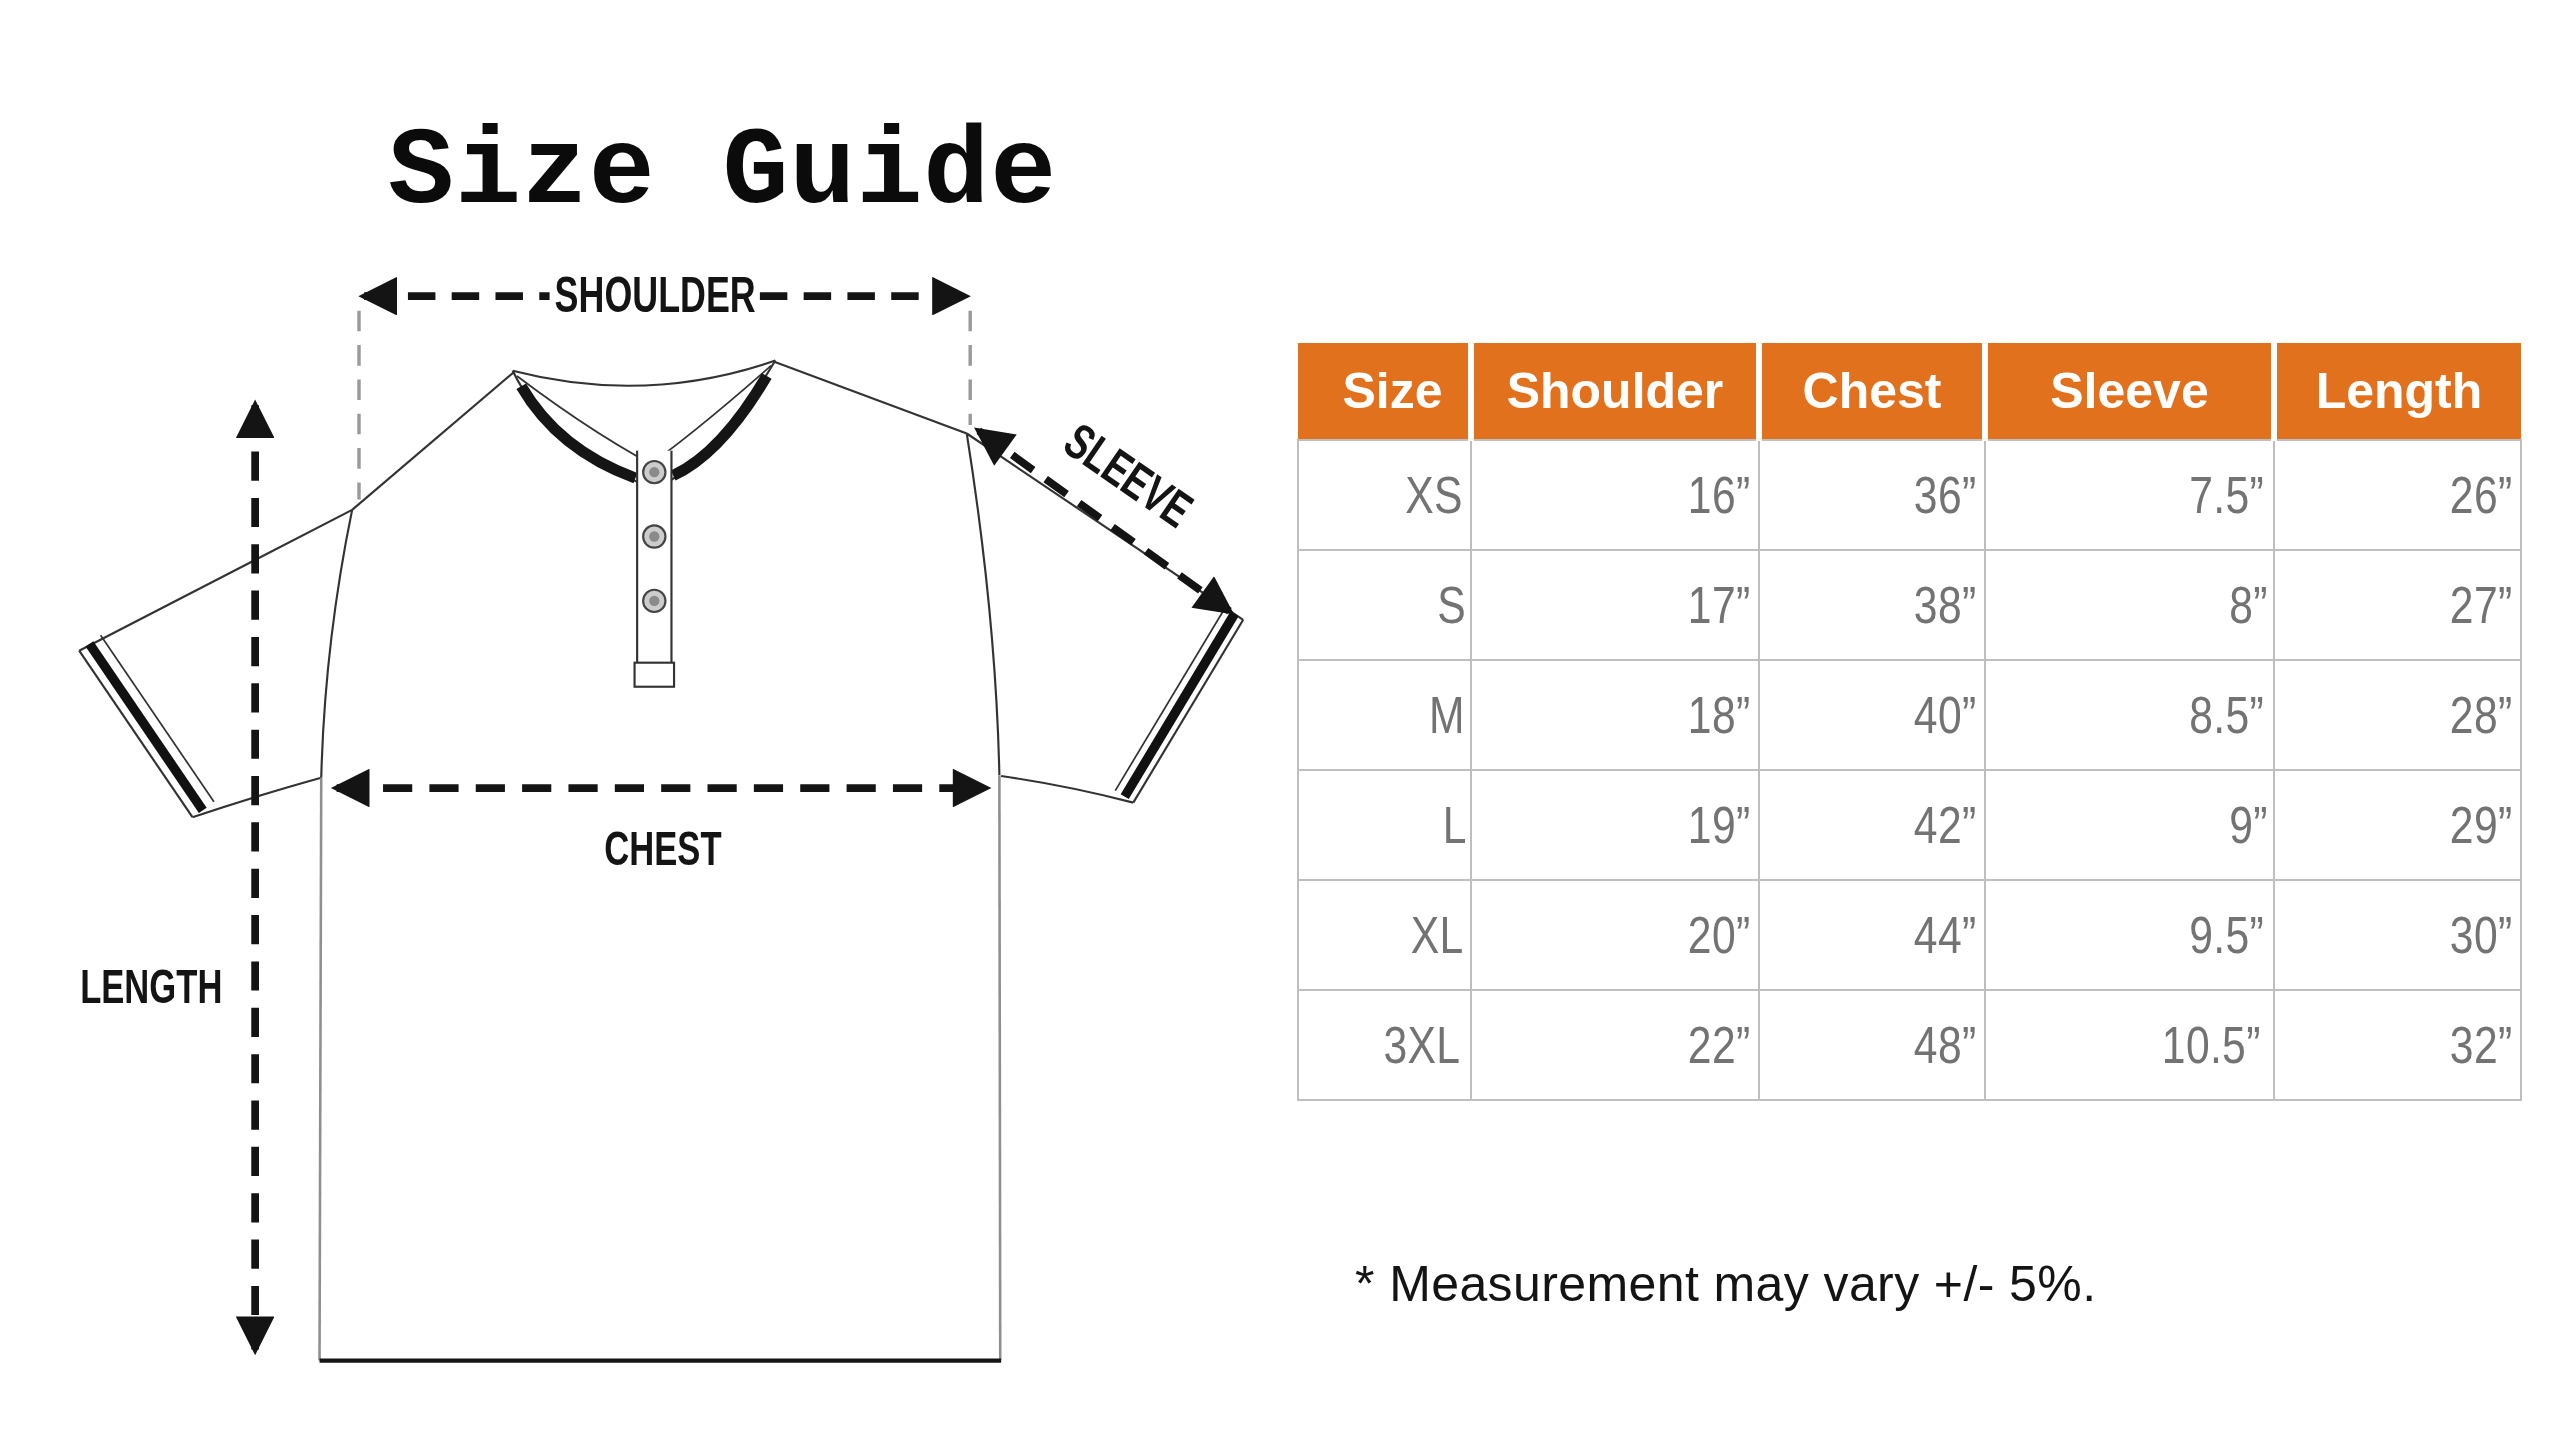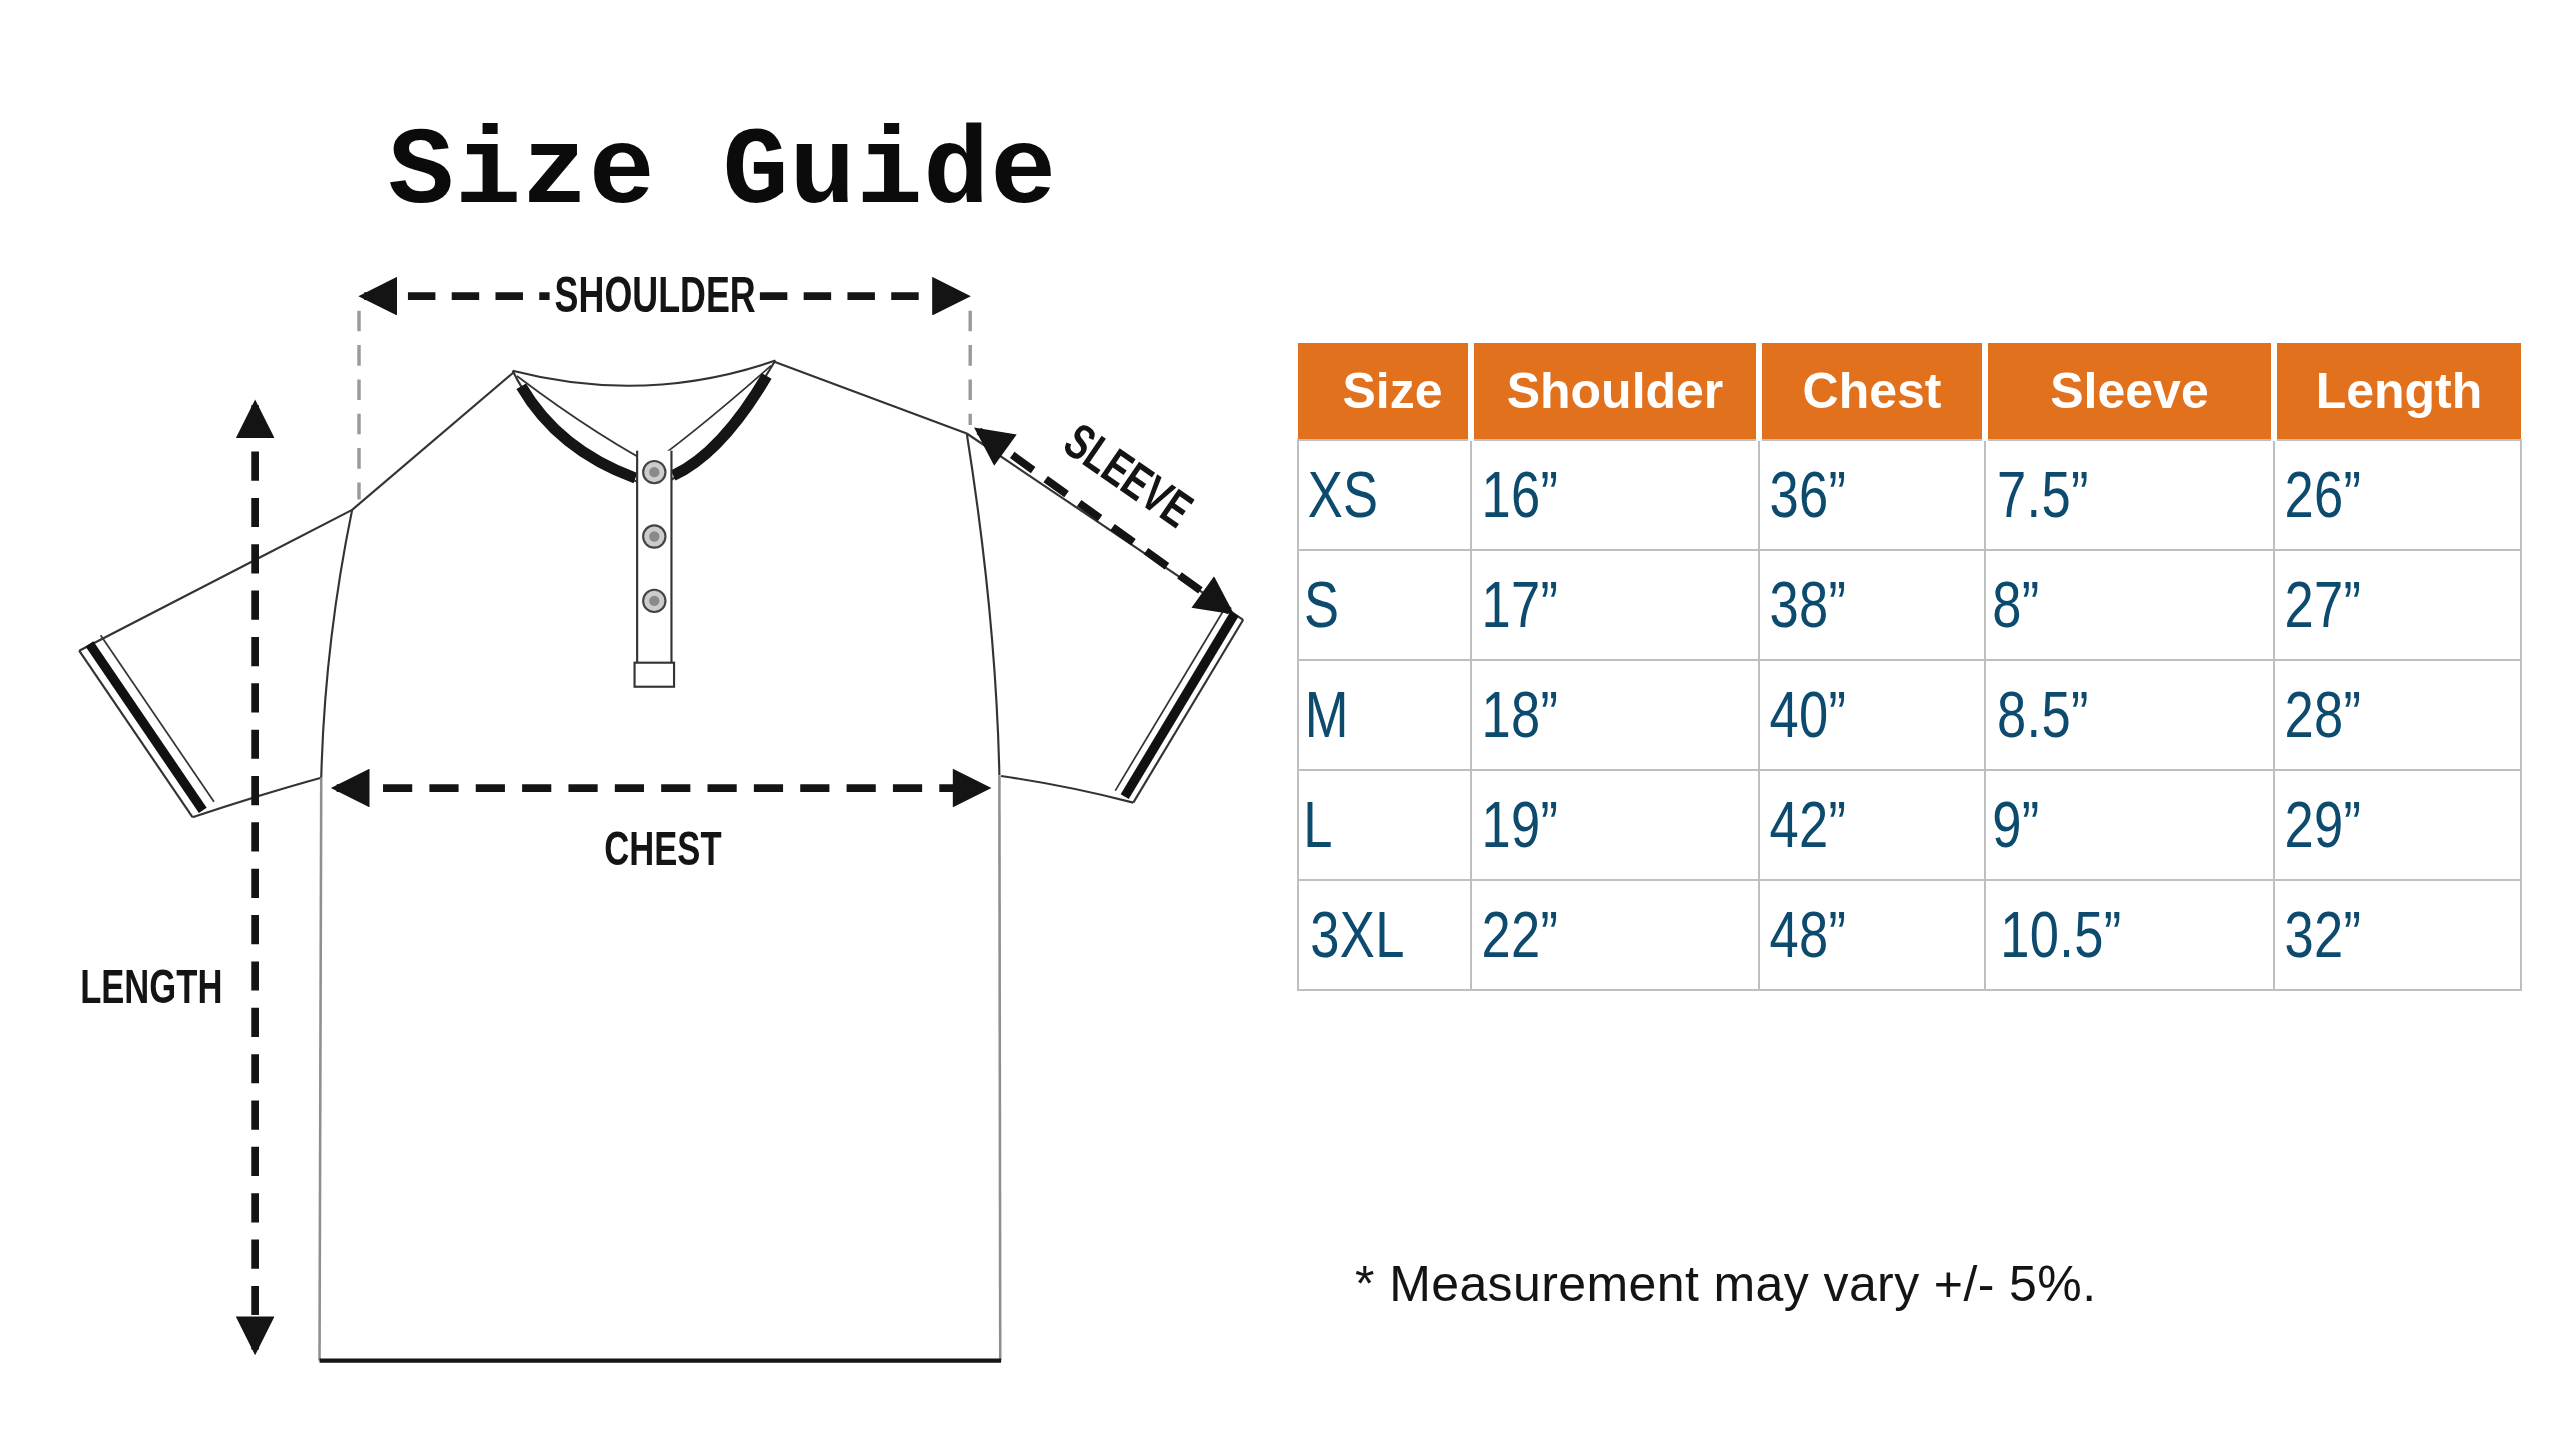--- a/index.html
+++ b/index.html
@@ -18,22 +18,22 @@
   }
   .table-wrap{position:absolute;left:1297px;top:343px;width:1223px;}
   table.size-table{border-collapse:collapse;width:100%;table-layout:fixed;}
   .size-table th{
     background:#E2711D;color:#ffffff;height:94px;
     font-size:50px;font-weight:bold;text-align:center;vertical-align:middle;
     border:none;border-left:6px solid #ffffff;border-bottom:2.6px solid #BFBFBF;
   }
   .size-table th:first-child{border-left:none;padding-left:20px;}
   .size-table td{
-    background:#ffffff;height:106px;text-align:left;vertical-align:middle;
-    font-size:64px;color:#0c4a6e;border:2.6px solid #BFBFBF;
+    background:#ffffff;height:106px;text-align:right;vertical-align:middle;
+    font-size:52px;color:#737373;border:2.6px solid #BFBFBF;
   }
   .cond{display:inline-block;transform:scaleX(0.82);letter-spacing:0.4px;white-space:nowrap;}
   .footnote{
     position:absolute;left:1355px;top:1255px;margin:0;
     font-size:50px;color:#141414;letter-spacing:0.4px;white-space:nowrap;
   }
 </style>
 </head>
 <body>
 
@@ -170,20 +170,27 @@
         <td><span class="cond">28”</span></td>
       </tr>
       <tr>
         <td><span class="cond">L</span></td>
         <td><span class="cond">19”</span></td>
         <td><span class="cond">42”</span></td>
         <td><span class="cond">9”</span></td>
         <td><span class="cond">29”</span></td>
       </tr>
       <tr>
+        <td><span class="cond">XL</span></td>
+        <td><span class="cond">20”</span></td>
+        <td><span class="cond">44”</span></td>
+        <td><span class="cond">9.5”</span></td>
+        <td><span class="cond">30”</span></td>
+      </tr>
+      <tr>
         <td><span class="cond">3XL</span></td>
         <td><span class="cond">22”</span></td>
         <td><span class="cond">48”</span></td>
         <td><span class="cond">10.5”</span></td>
         <td><span class="cond">32”</span></td>
       </tr>
     </tbody>
   </table>
 </div>
 

